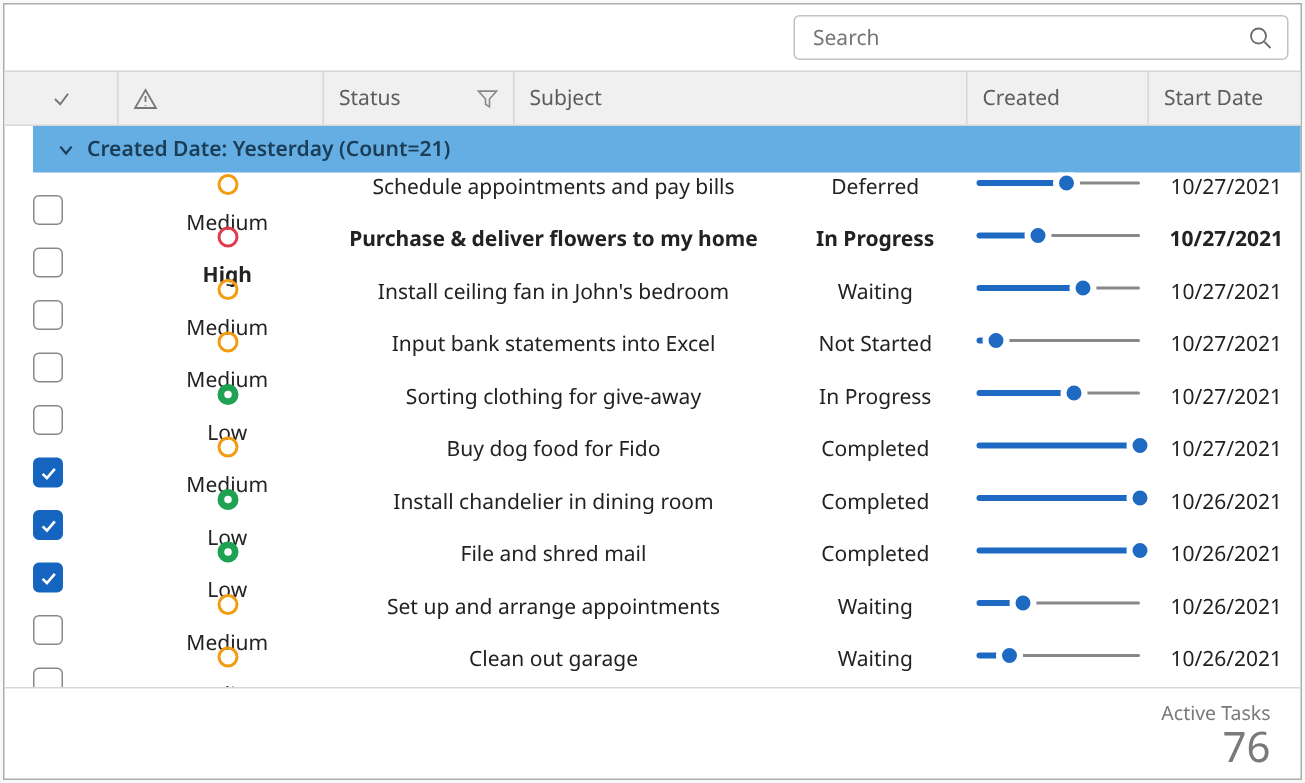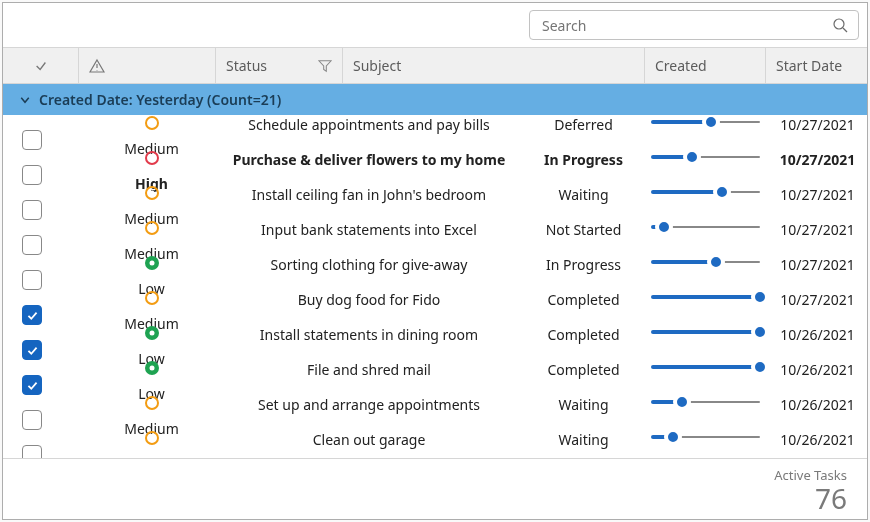--- a/index.html
+++ b/index.html
@@ -90,20 +90,21 @@
   .filter-icon{margin-left:auto;color:#7e7e7e;}
 
   .group-row{
     height:31px;
     background:var(--group-bg);
     display:flex;
     align-items:center;
     padding-left:16px;
     font-weight:600;
     color:#1b3d56;
+    margin-left:19px;
   }
   .group-row svg{margin-right:8px;}
 
   .rows{flex:1;overflow:hidden;}
   .data-row{
     height:35px;
     display:flex;
     align-items:center;
   }
   .data-row.bold{font-weight:700;}
@@ -392,21 +393,21 @@
         <div class="cell cell-priority">
           <span class="pri-icon">
             <svg width="16" height="16" viewBox="0 0 16 16">
               <circle cx="8" cy="8" r="6" fill="#1fa352" stroke="#1fa352" stroke-width="2"></circle>
               <circle cx="8" cy="8" r="2.5" fill="#fff"></circle>
             </svg>
           </span>
           <span>Low</span>
         </div>
         <div class="cell cell-subject">
-          <span>Install statements in dining room</span>
+          <span>Install chandelier in dining room</span>
         </div>
         <div class="cell cell-status">
           <span>Completed</span>
         </div>
         <div class="cell cell-progress">
           <div class="progress">
             <div class="track-fill" style="width:100%"></div>
             <div class="track-bg" style="width:0%"></div>
             <div class="handle" style="left:100%"></div>
           </div>

